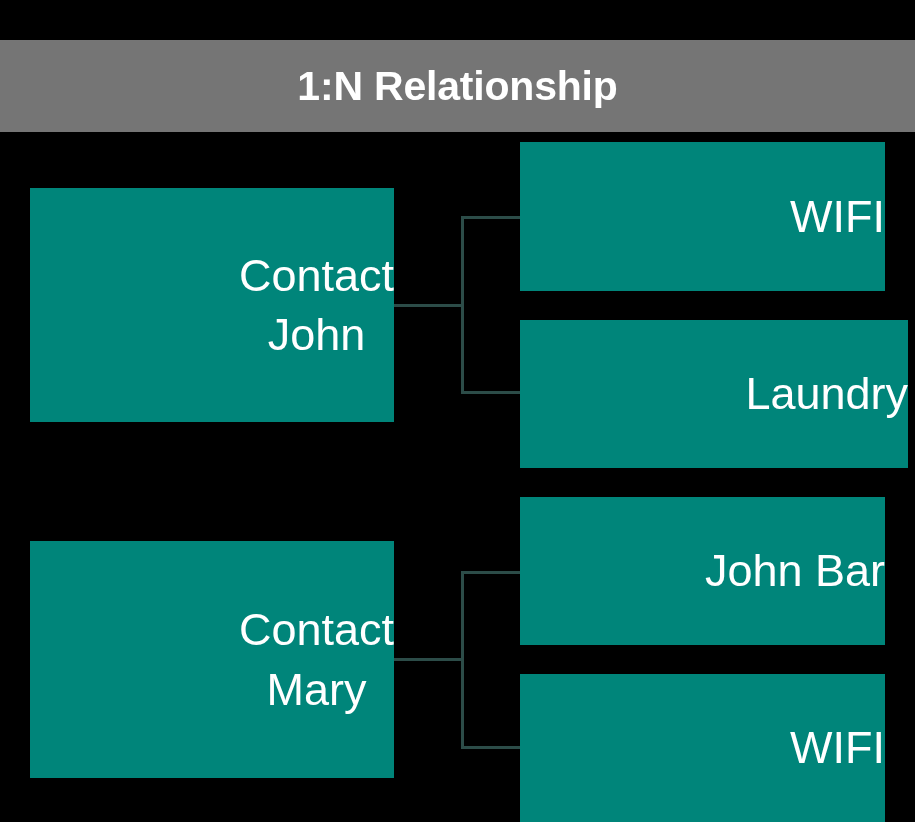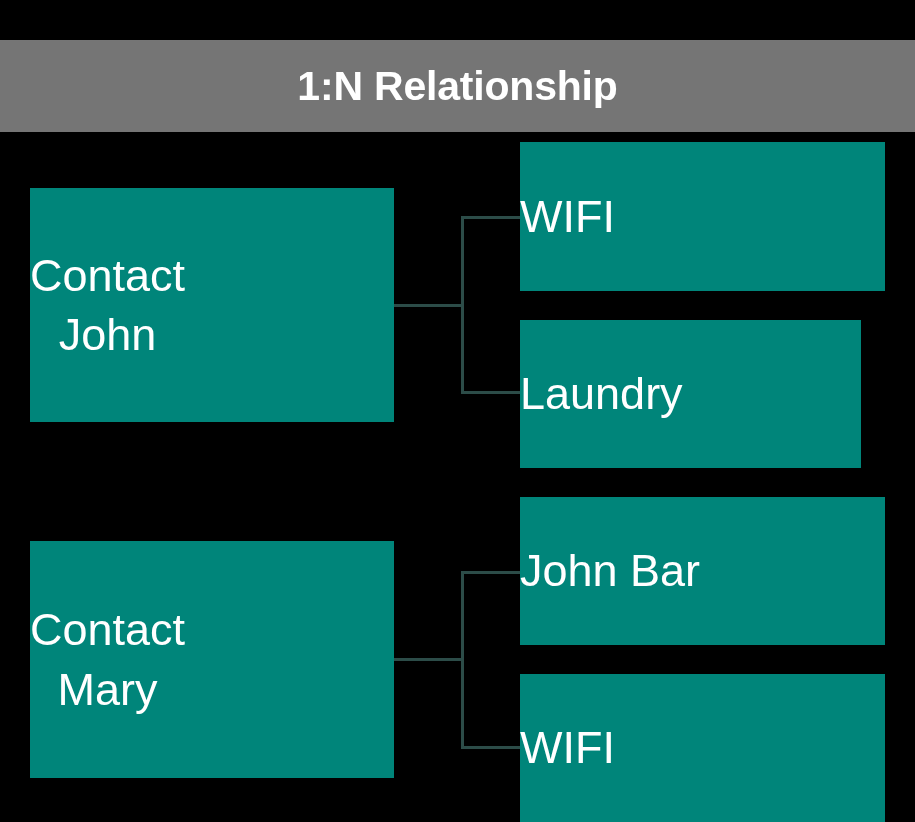--- a/index.html
+++ b/index.html
@@ -37,37 +37,37 @@
     line-height: 1;
     white-space: nowrap;
   }
 
   
   .node {
     position: absolute;
     background: #00857a;
     display: flex;
     align-items: center;
-    justify-content: flex-start;
+    justify-content: flex-end;
     text-align: center;
     box-sizing: border-box;
   }
   .node-label {
     color: #ffffff;
     font-size: 45px;
     font-weight: normal;
     line-height: 1.32;
     white-space: pre-line;
   }
 
   
   .node-contact-john { left: 30px;  top: 188px; width: 364px; height: 234px; }
   .node-contact-mary { left: 30px;  top: 541px; width: 364px; height: 237px; }
   .node-wifi-1       { left: 520px; top: 142px; width: 365px; height: 149px; }
-  .node-laundry      { left: 520px; top: 320px; width: 341px; height: 148px; }
+  .node-laundry      { left: 520px; top: 320px; width: 388px; height: 148px; }
   .node-minibar      { left: 520px; top: 497px; width: 365px; height: 148px; }
   .node-wifi-2       { left: 520px; top: 674px; width: 365px; height: 148px; }
 
   
   .conn {
     position: absolute;
     background: #2c4c48;
   }
   .conn-h { height: 3px; }
   .conn-v { width: 3px; }

